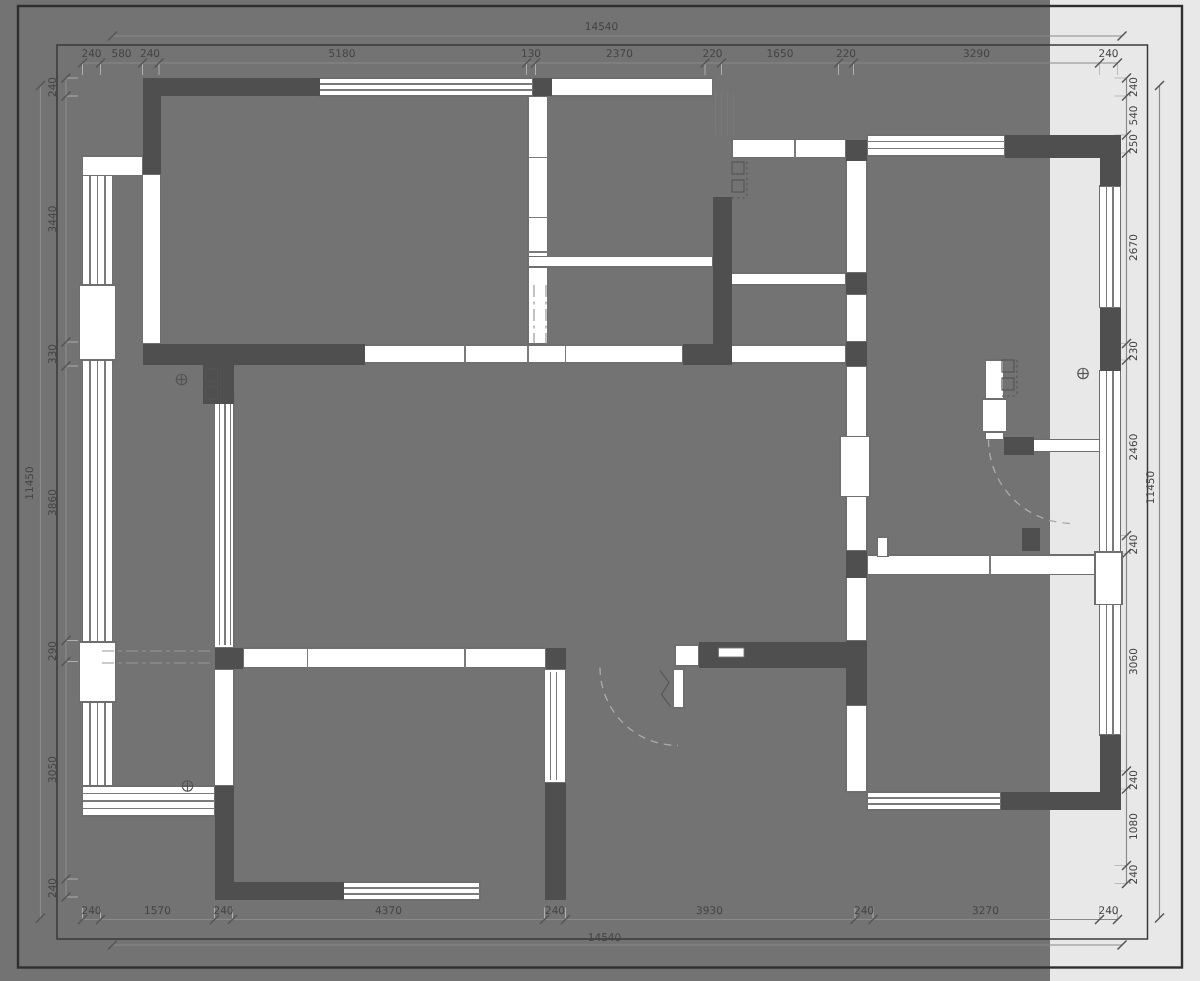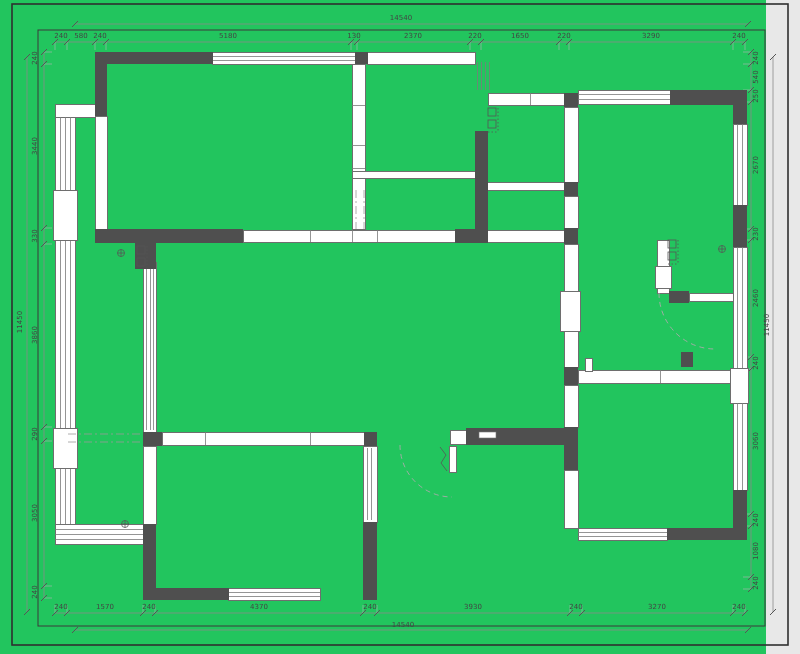--- a/index.html
+++ b/index.html
@@ -1,17 +1,17 @@
 <!DOCTYPE html>
 <html><head>
 <meta charset="utf-8">
 <style>
   html,body{margin:0;padding:0;background:#e8e8e8;}
   .canvas{
-    width:766px;height:654px;background:#22c55e;position:relative;
+    width:700px;height:654px;background:#737373;position:relative;
     font-family:"DejaVu Sans", sans-serif;
     text-align:center;
   }
   svg text{
     font-family:"DejaVu Sans", sans-serif;
     font-size:7px;
     fill:#444;
   }
   .dimline{stroke:#8a8a8a;stroke-width:0.8;fill:none;}
   .tick{stroke:#555;stroke-width:1;fill:none;}

